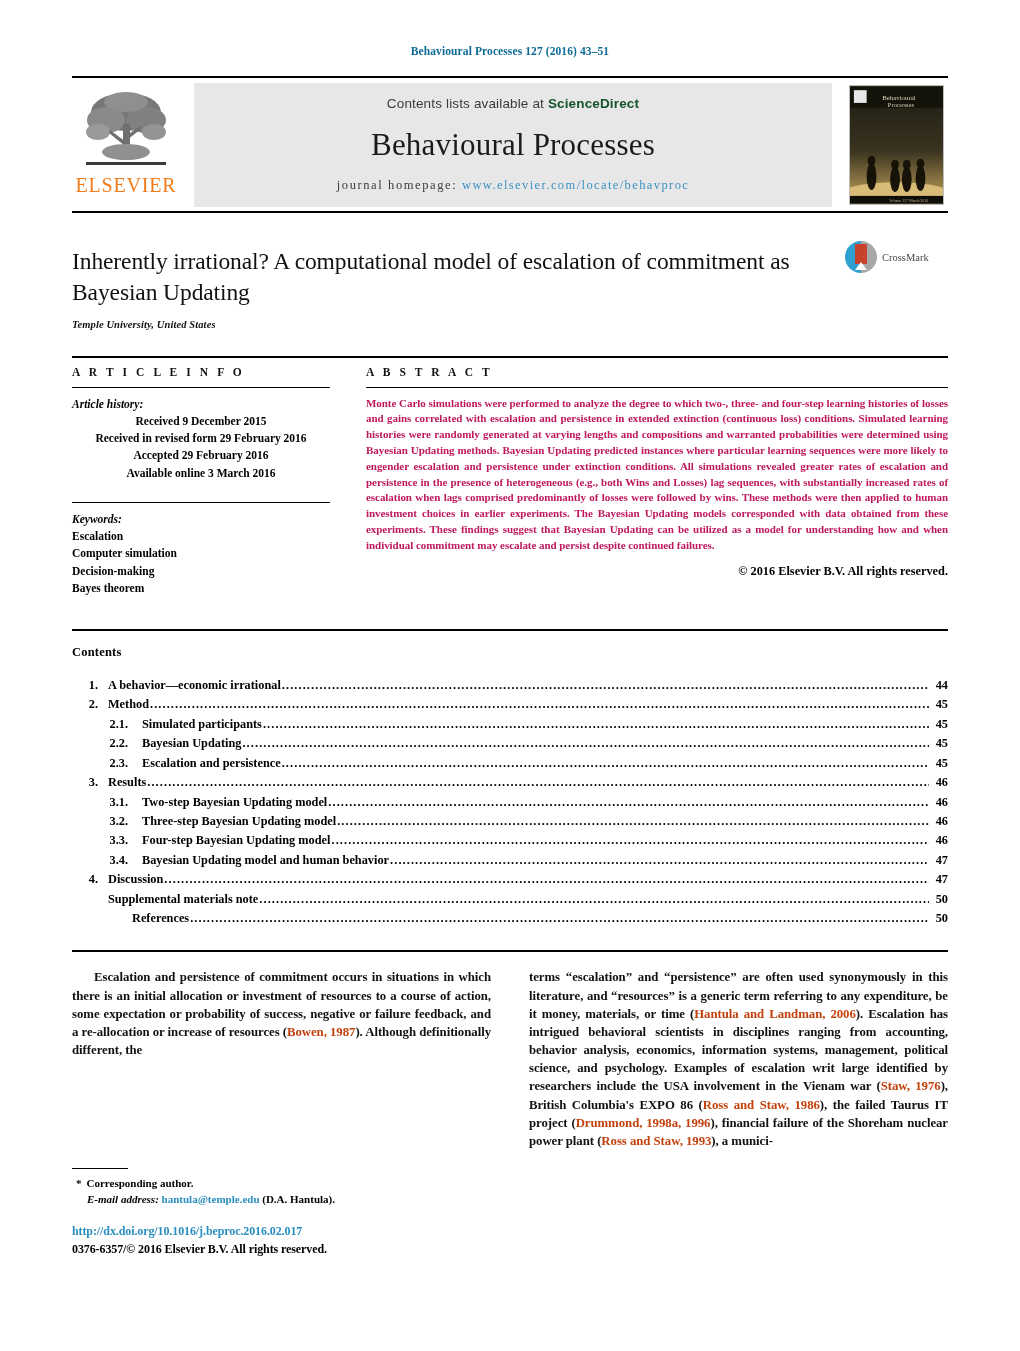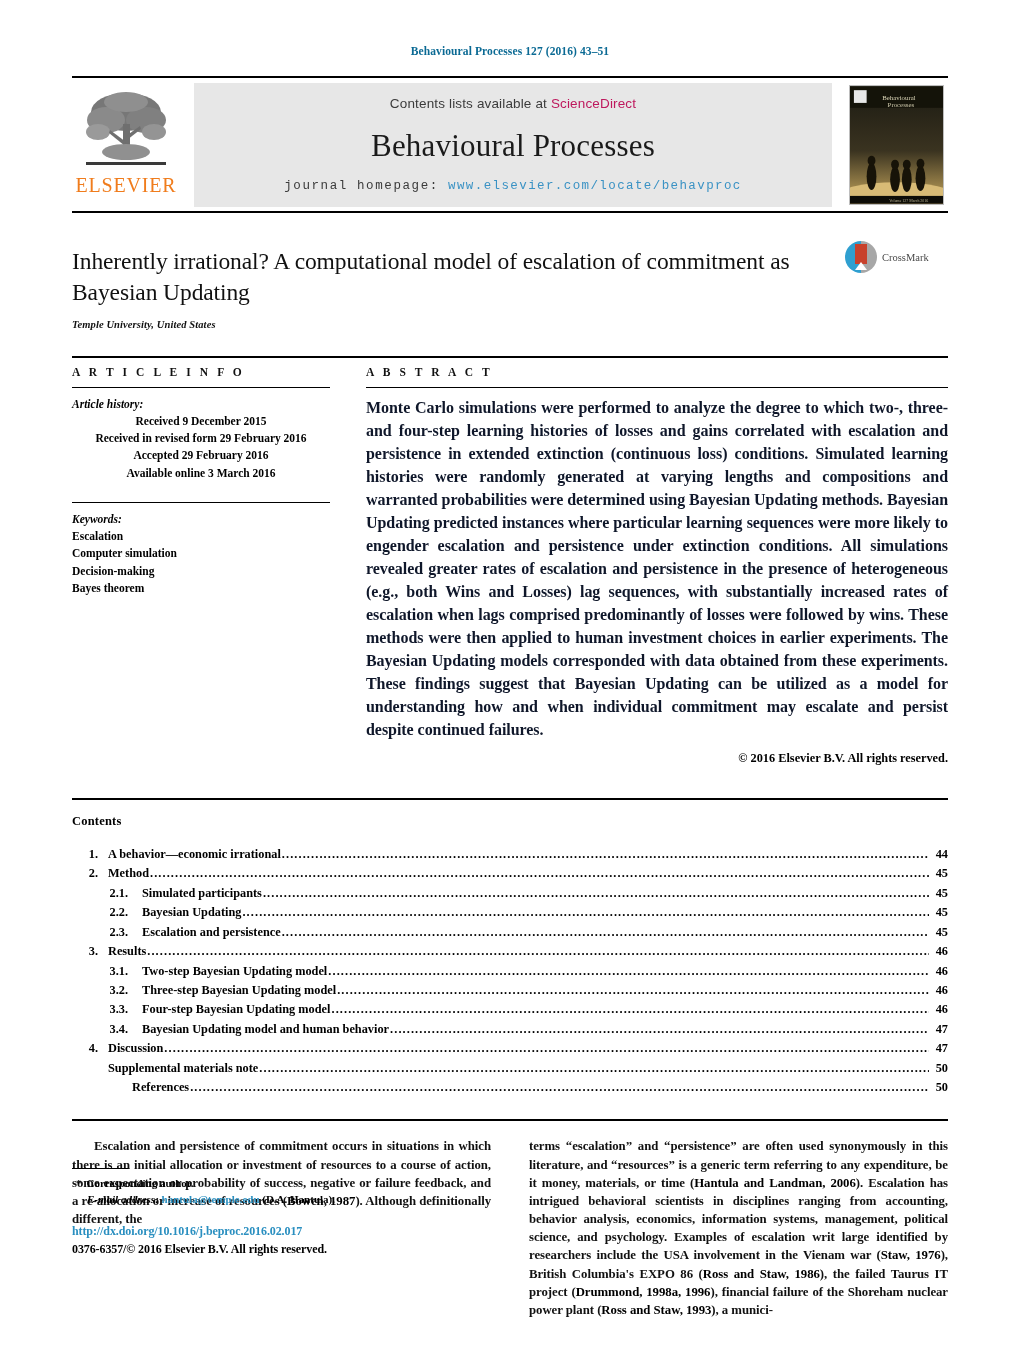--- a/index.html
+++ b/index.html
@@ -79,31 +79,32 @@
     padding: 13px 0 14px 0;
     box-sizing: border-box;
   }
   .contents-line {
     font-family: "Liberation Sans", sans-serif;
     font-size: 13.5px;
     color: #3b3b3b;
     letter-spacing: 0.15px;
   }
   .sciencedirect {
-    color: #be185d;
+    color: #14532d;
+    font-weight: bold;
   }
   .journal-name {
     font-family: "Liberation Serif", serif;
     font-size: 31px;
     color: #1a1a1a;
     letter-spacing: 0.2px;
     line-height: 1;
   }
   .homepage-line {
-    font-family: Liberation Mono, monospace;
+    font-family: Liberation Serif, serif;
     font-size: 12.5px;
     color: #3b3b3b;
     letter-spacing: 1.6px;
   }
   .homepage-url {
     color: #3a92c4;
     letter-spacing: 1.4px;
   }
   .cover-block {
     width: 104px;
@@ -215,25 +216,25 @@
     font-weight: bold;
     text-align: center;
   }
   .kw-block { margin-top: 0; }
   .kw-line {
     font-size: 11.5px;
     line-height: 1.5;
     font-weight: bold;
   }
   .abstract-body {
-    font-size: 16px;
+    font-size: 11px;
     line-height: 1.44;
     text-align: justify;
     font-weight: bold;
-    color: #0f172a;
+    color: #be185d;
     letter-spacing: -0.05px;
   }
   .copyright {
     text-align: right;
     font-size: 12.3px;
     font-weight: bold;
     margin-top: 10px;
   }
 
   
@@ -303,21 +304,21 @@
     font-size: 12.8px;
     line-height: 1.42;
     text-align: justify;
     font-weight: bold;
     color: #111;
     margin: 0;
     text-indent: 22px;
     letter-spacing: -0.05px;
   }
   .bpara.noindent { text-indent: 0; }
-  .ref-link { color: #000000; margin-top: 24px; }
+  .ref-link { color: #c2410c; margin-top: 24px; }
 
   
   .footnote {
     position: absolute;
     left: 72px;
     top: 1168px;
     width: 420px;
   }
   .fn-rule {
     border-top: 1.6px solid #000;

